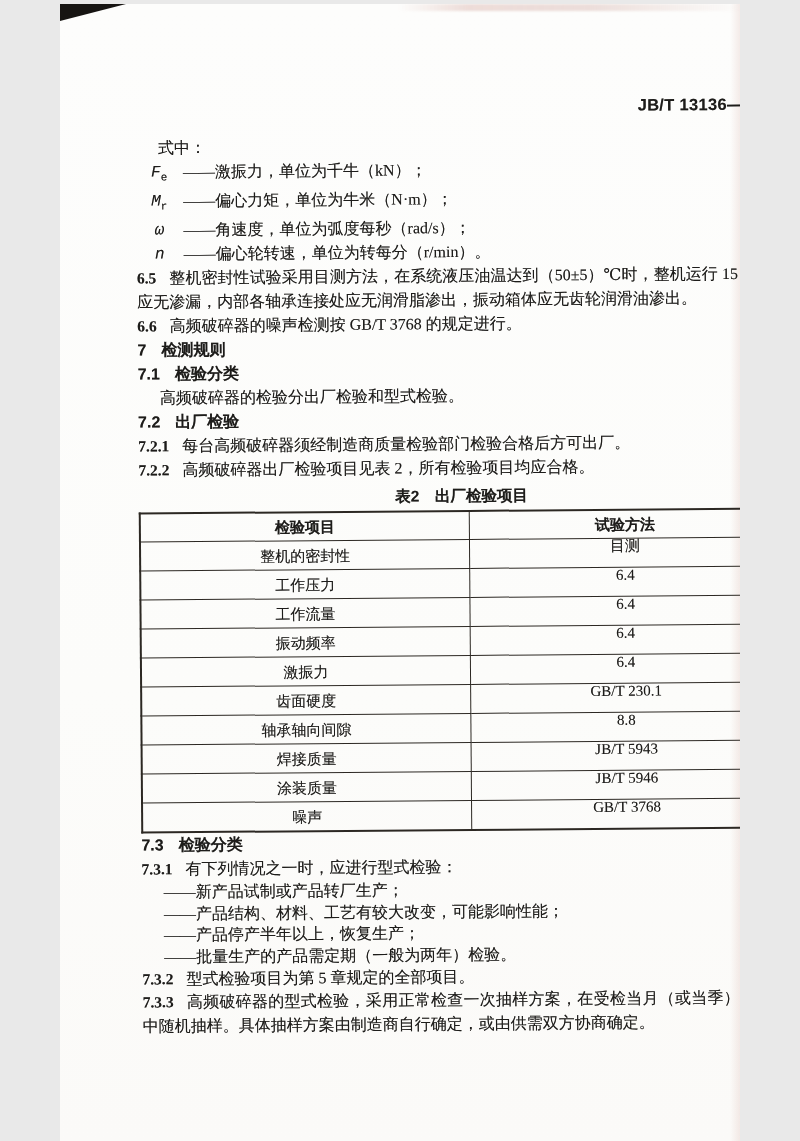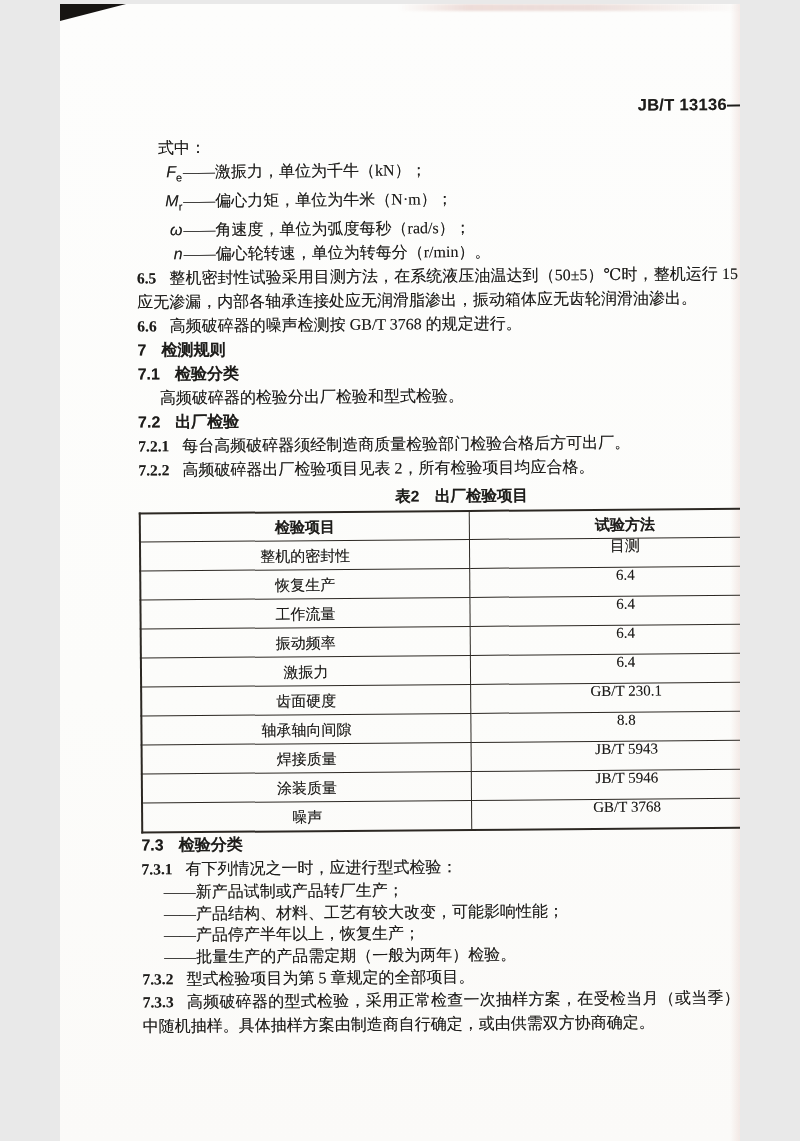--- a/index.html
+++ b/index.html
@@ -44,22 +44,22 @@
   .doc-header {
     margin-top:90px;
     text-align:right;
     font-family:"Liberation Sans","DejaVu Sans",sans-serif;
     font-weight:bold; font-size:16.5px; letter-spacing:.3px;
   }
   .where-intro { margin-top:16px; padding-left:22px; }
   .where-list { padding-left:0; }
   .where-row { display:flex; line-height:24px; }
   .where-sym {
-    width:46px; text-align:right; flex:none;
-    font-style:italic; font-family:Liberation Sans, sans-serif;
+    width:46px; text-align:center; flex:none;
+    font-style:italic; font-family:Liberation Mono, monospace;
   }
   .where-sym sub { font-style:normal; font-size:11px; }
   .where-desc { padding-left:1px; }
   p.clause { margin:0; text-align:justify; }
   .clause .num {
     font-family:Liberation Serif, serif;
     font-weight:bold; font-size:15.5px;
     margin-right:13px;
   }
   .p65 { margin-top:8px; }
@@ -166,21 +166,21 @@
           <th class="c-item">检验项目</th>
           <th class="c-method">试验方法</th>
         </tr>
       </thead>
       <tbody>
         <tr>
           <td class="c-item"><span>整机的密封性</span></td>
           <td class="c-method"><span>目测</span></td>
         </tr>
         <tr>
-          <td class="c-item"><span>恢复生产</span></td>
+          <td class="c-item"><span>工作压力</span></td>
           <td class="c-method"><span>6.4</span></td>
         </tr>
         <tr>
           <td class="c-item"><span>工作流量</span></td>
           <td class="c-method"><span>6.4</span></td>
         </tr>
         <tr>
           <td class="c-item"><span>振动频率</span></td>
           <td class="c-method"><span>6.4</span></td>
         </tr>

